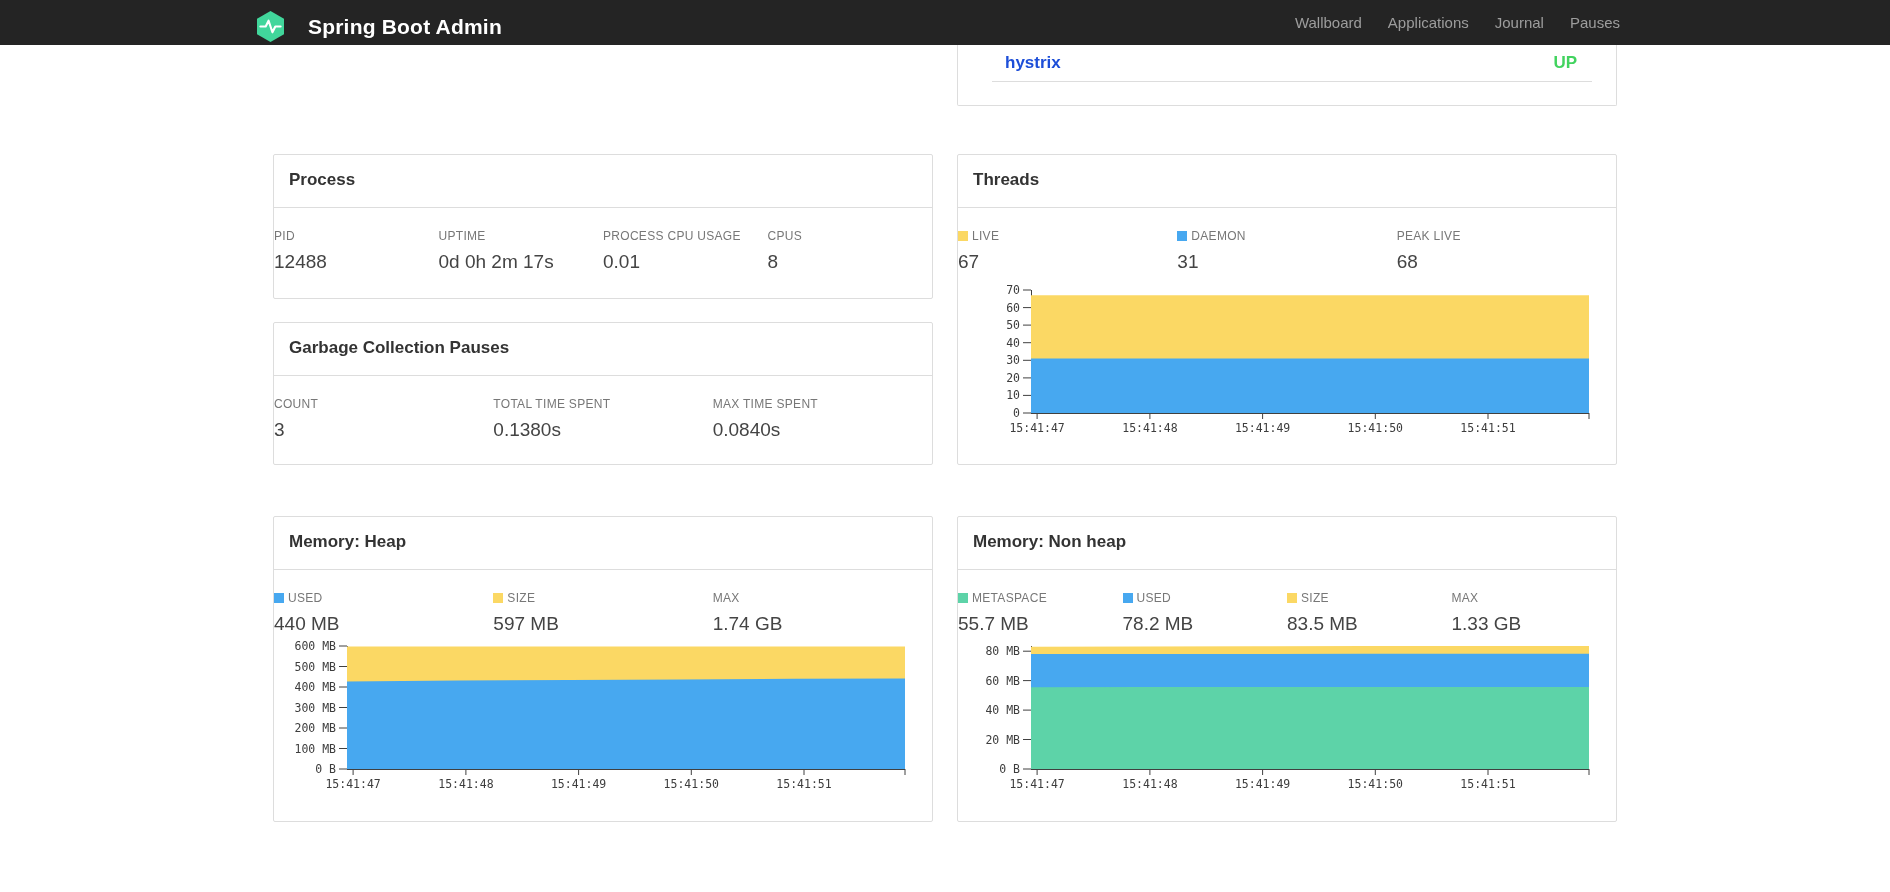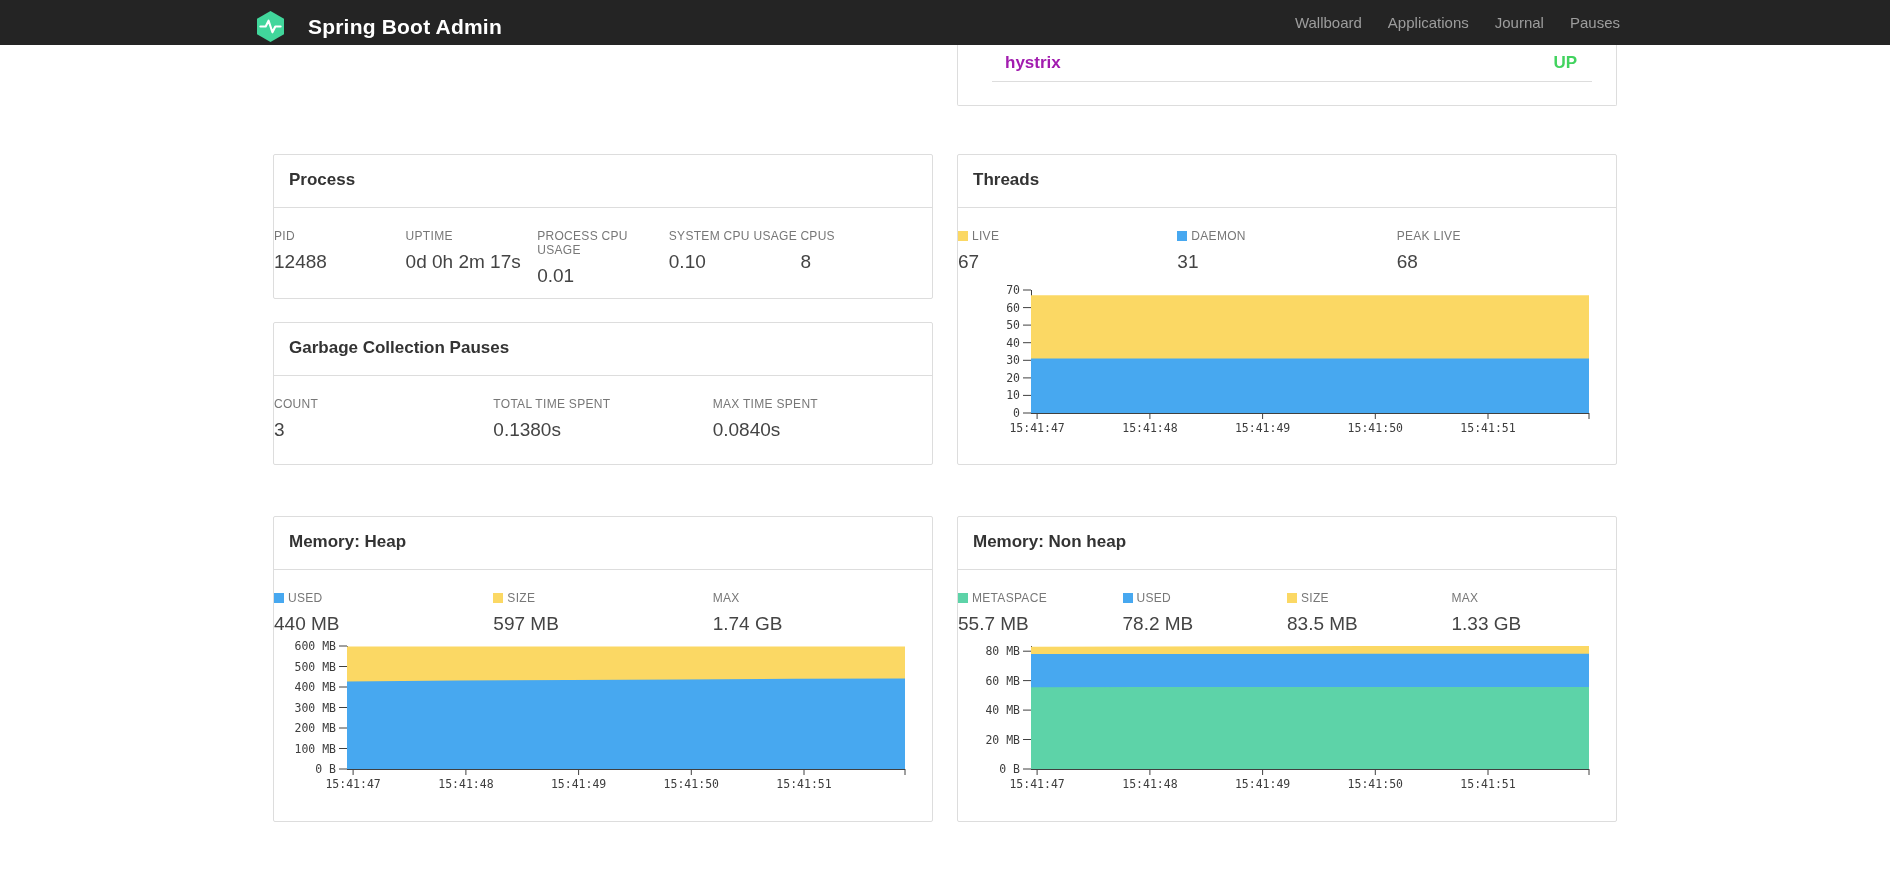--- a/index.html
+++ b/index.html
@@ -11,21 +11,21 @@
   .navbar{position:absolute;left:0;top:0;width:1890px;height:45px;background:#242424;}
   .brand{position:absolute;left:257px;top:0;height:53px;display:flex;align-items:center;gap:24px;cursor:pointer;}
   .brand-title{color:#fff;font-size:21px;font-weight:700;letter-spacing:.2px;}
   .nav-links{position:absolute;right:270px;top:0;height:45px;display:flex;align-items:center;gap:26px;list-style:none;margin:0;padding:0;}
   .nav-links li{color:#9d9d9d;font-size:15px;cursor:pointer;}
   
   .panel{position:absolute;box-sizing:border-box;background:#fff;border:1px solid #ddd;border-radius:2px;}
   .panel-cut{border-top:none;border-radius:0 0 2px 2px;}
   .panel-heading{margin:0;box-sizing:border-box;height:53px;padding:15px 15px 0;font-size:17px;font-weight:700;color:#333;border-bottom:1px solid #ddd;}
   .app-row{display:flex;justify-content:space-between;align-items:center;padding:5px 39px 0 47px;height:26px;font-size:17px;font-weight:700;}
-  .app-row .app-name{color:#a21caf;}
+  .app-row .app-name{color:#1d4ed8;}
   .app-row .app-status{font-weight:700;}
   .app-divider{border:none;border-bottom:1px solid #ddd;margin:5px 24px 0 34px;}
   .metric-row{display:flex;padding-top:21px;}
   .metric{flex:1;}
   .metric .mlabel{font-size:12px;color:#777;letter-spacing:.3px;}
   .metric .mvalue{font-size:19px;color:#444;margin-top:8px;}
   .sq{display:inline-block;width:10px;height:10px;margin-right:4px;vertical-align:-1px;}
   
   .chart{position:absolute;left:15px;width:631px;height:153px;}
   .chart text{font-family:"DejaVu Sans Mono",monospace;font-size:11.5px;fill:#3d3d3d;}
@@ -64,24 +64,20 @@
       <div class="mlabel">PID</div>
       <div class="mvalue">12488</div>
     </div>
     <div class="metric">
       <div class="mlabel">UPTIME</div>
       <div class="mvalue">0d 0h 2m 17s</div>
     </div>
     <div class="metric">
       <div class="mlabel">PROCESS CPU USAGE</div>
       <div class="mvalue">0.01</div>
-    </div>
-    <div class="metric">
-      <div class="mlabel">SYSTEM CPU USAGE</div>
-      <div class="mvalue">0.10</div>
     </div>
     <div class="metric">
       <div class="mlabel">CPUS</div>
       <div class="mvalue">8</div>
     </div>
   </div>
 </section>
 
 <section class="panel" style="left:957px;top:154px;width:660px;height:311px;">
   <h2 class="panel-heading">Threads</h2>

